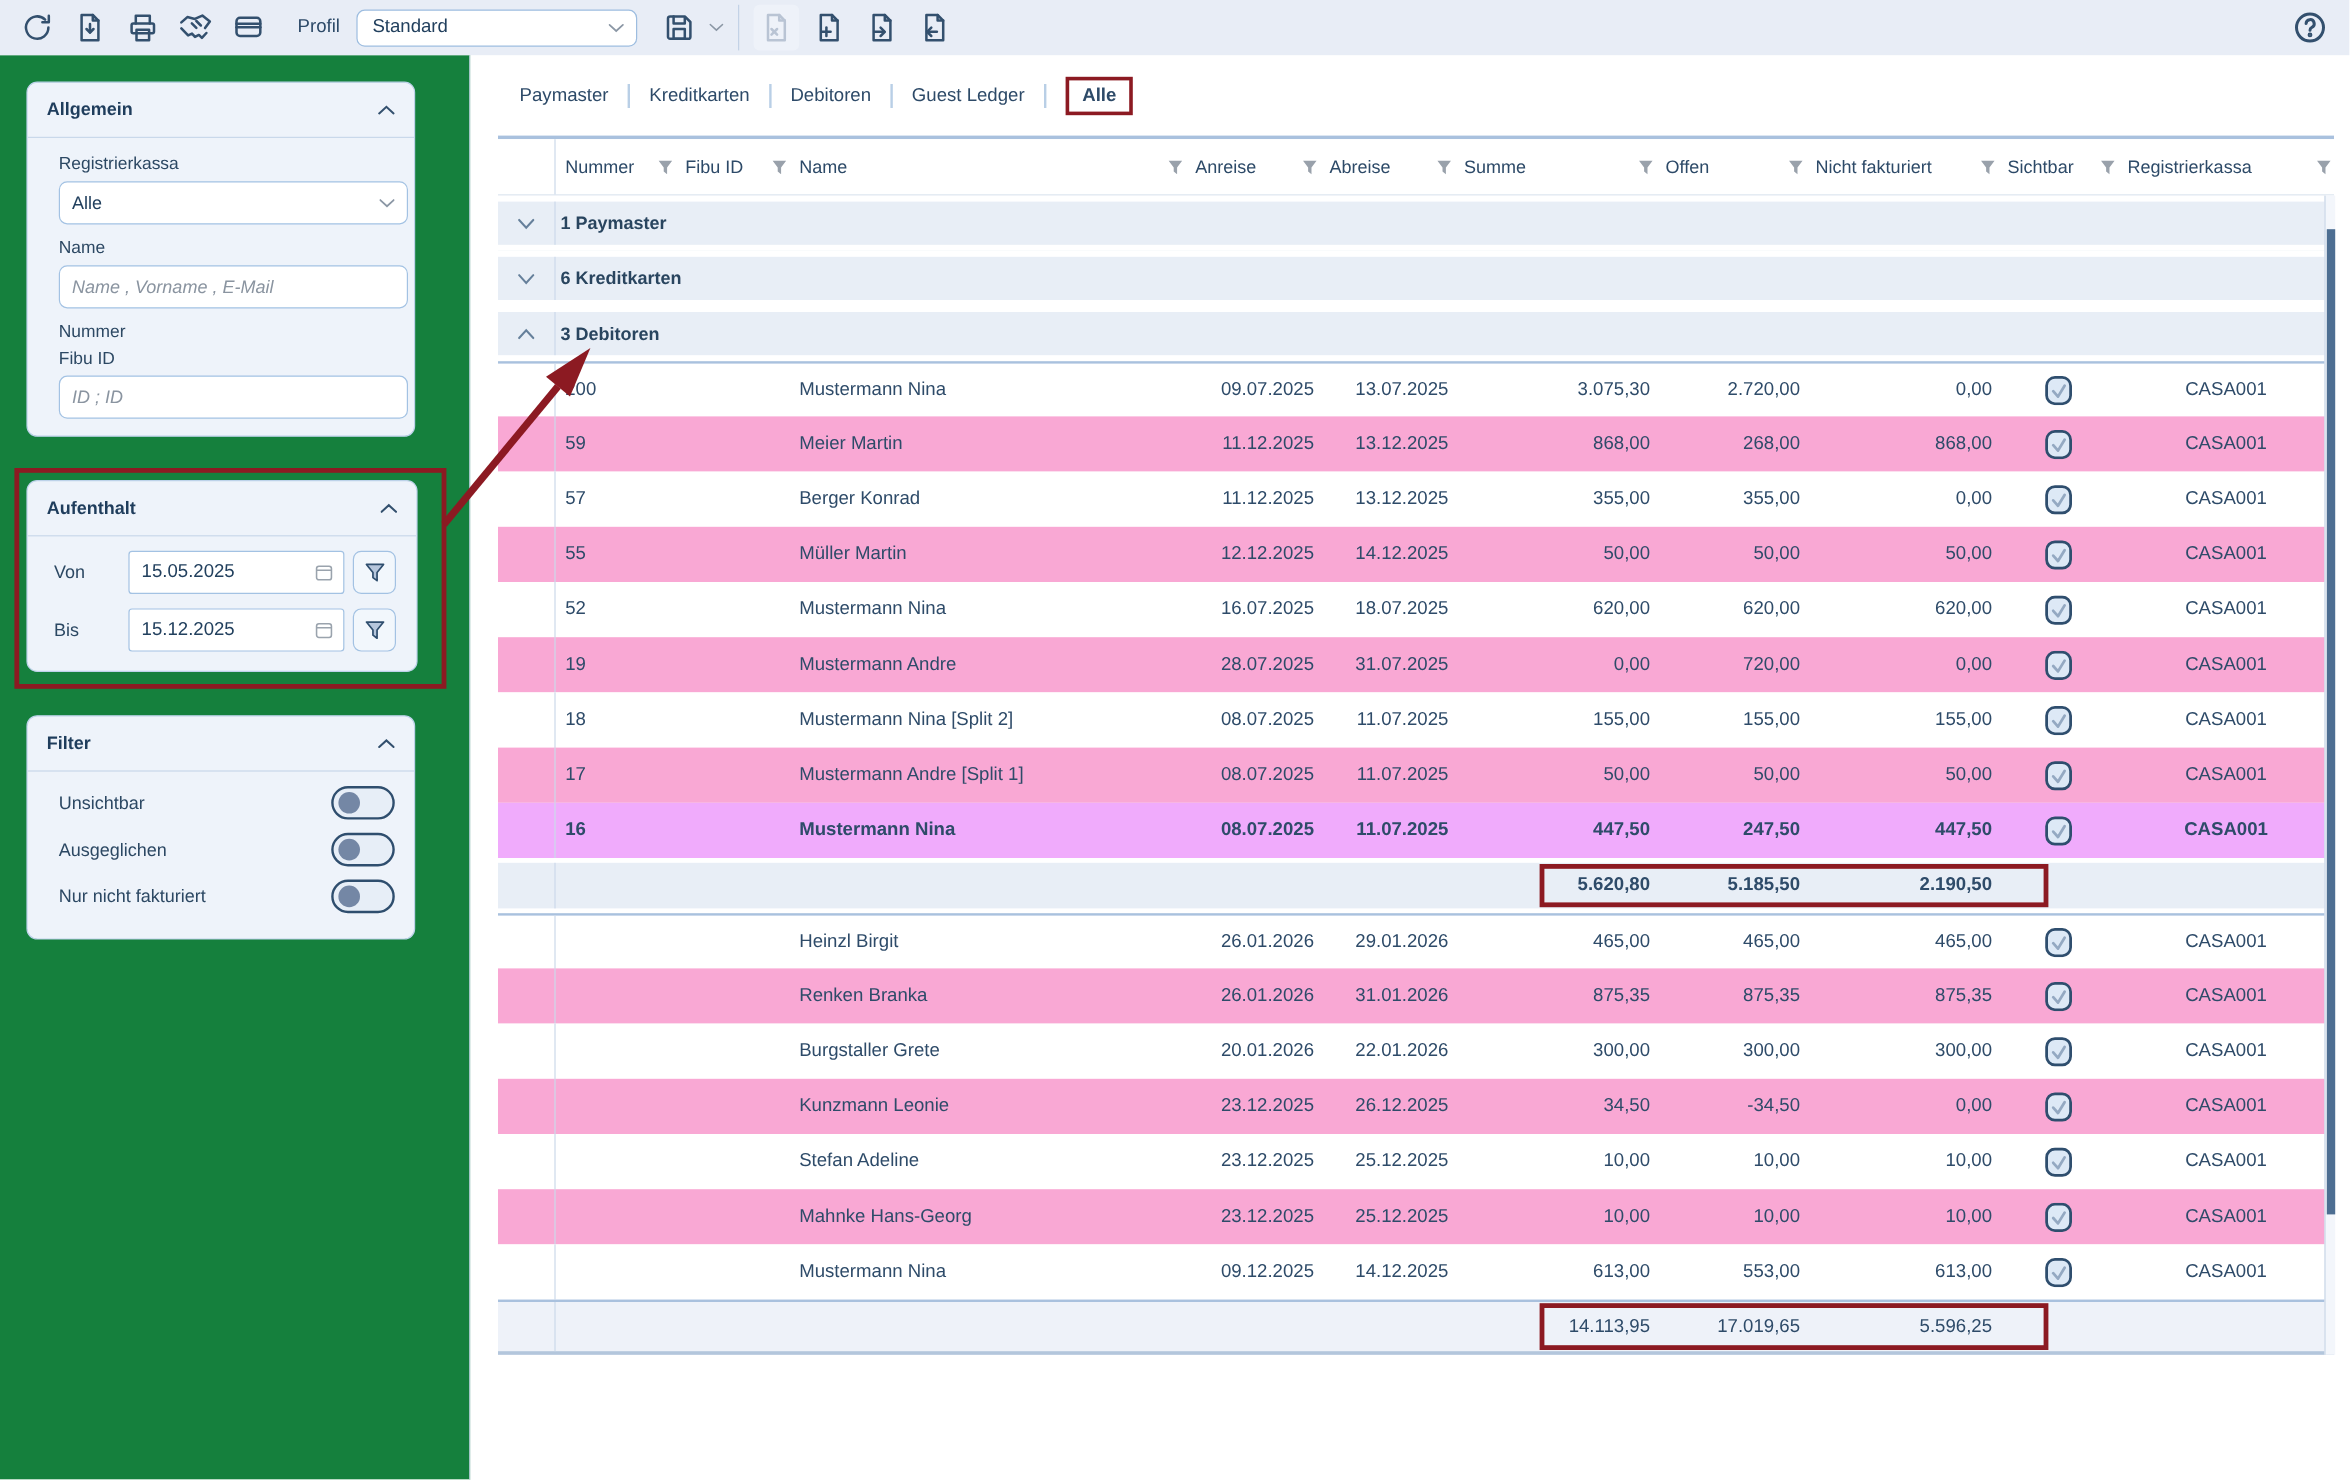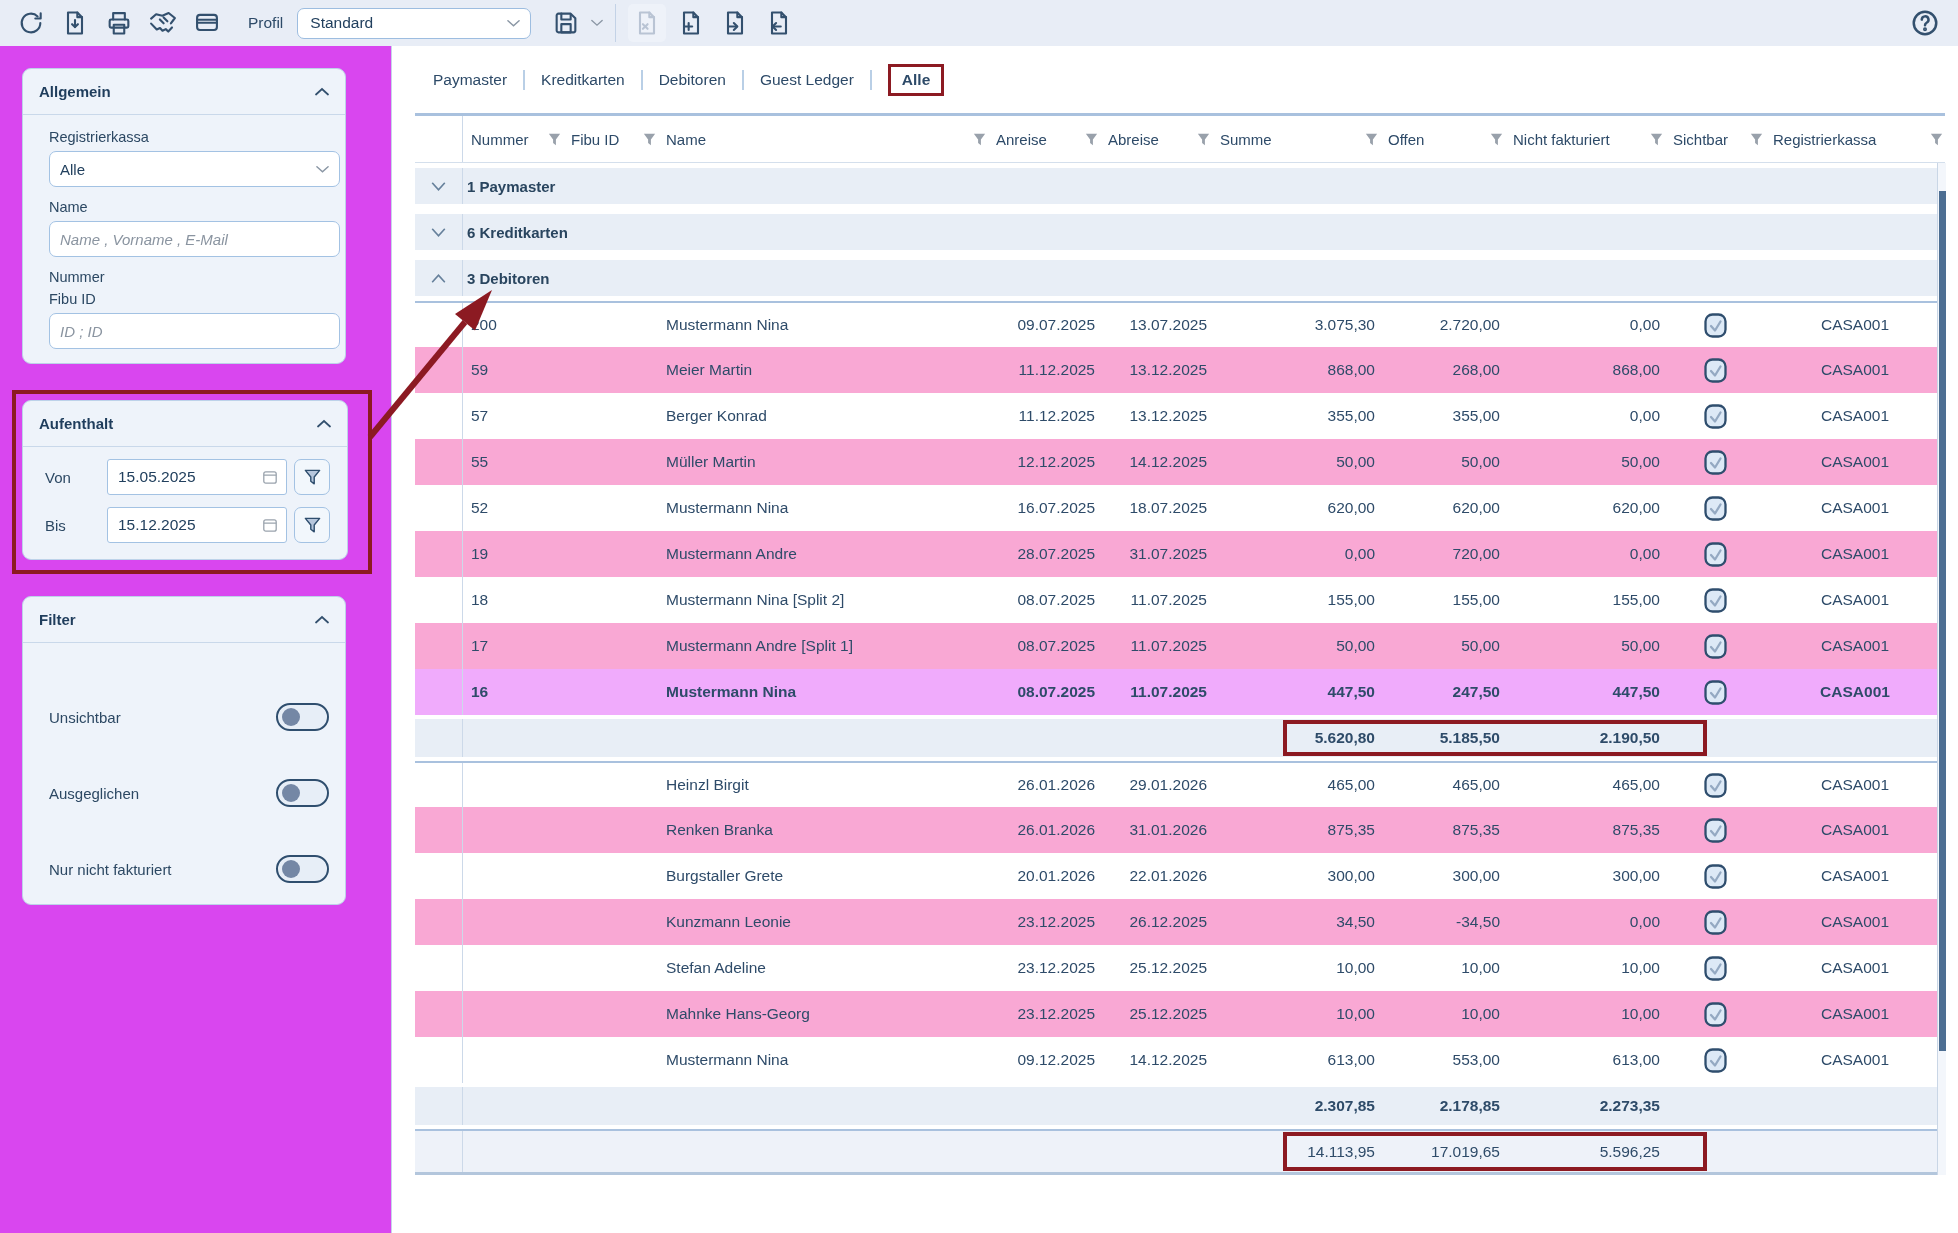--- a/index.html
+++ b/index.html
@@ -20,21 +20,21 @@
   .profil-label { font-size:15.5px; color:#2d4a68; margin:0 8px 0 16px; }
   .profil-select {
     width:234px; height:31px; background:#fff; border:1px solid #9dbde0; border-radius:7px;
     display:flex; align-items:center; justify-content:space-between; padding:0 10px 0 12px;
     font-size:15.5px; color:#22405e;
   }
   .tool-sep { width:1px; height:38px; background:#c3d2e6; margin:0 6px; }
   .toolbar-spacer { flex:1; }
   
   .body { display:flex; height:1187px; }
-  .sidebar { width:392px; background:#d946ef; padding:22px 0 0 22px; position:relative;
+  .sidebar { width:392px; background:#15803d; padding:22px 0 0 22px; position:relative;
     border-right:1px solid #c6d5e8; }
   .main { flex:1; background:#ffffff; padding-left:23px; position:relative; }
   
   .panel { width:324px; background:#eef3fa; border:1px solid #bdd2e9; border-radius:9px;
     margin-bottom:26px; overflow:hidden; }
   .panel-head { height:46px; display:flex; align-items:center; justify-content:space-between;
     padding:0 16px; border-bottom:1px solid #c9d8ea; }
   .panel-title { font-size:15px; font-weight:bold; color:#1f3d5c; }
   .panel-body { padding:12px 8px 10px 26px; }
   .fld-label { font-size:14.5px; color:#2c4863; margin:2px 0 6px 0; }
@@ -52,21 +52,21 @@
   .date-row { display:flex; align-items:center; margin-bottom:12px; }
   .date-row .dlabel { width:62px; font-size:15px; color:#2c4863; }
   .date-box { width:180px; height:36px; background:#fff; border:1px solid #a3c2e3; border-radius:3px;
     display:flex; align-items:center; justify-content:space-between; padding:0 8px 0 10px; }
   .date-box input { border:none; outline:none; width:120px; font-size:15.5px; color:#22405e;
     font-family:"Liberation Sans",sans-serif; background:transparent; }
   .funnel-btn { width:36px; height:36px; margin-left:7px; background:#f2f7fc; border:1px solid #a3c2e3;
     border-radius:7px; display:flex; align-items:center; justify-content:center; }
   
   .toggle-row { display:flex; align-items:center; justify-content:space-between; margin-bottom:11px;
-    padding-right:8px;margin-top:48px; }
+    padding-right:8px; }
   .toggle-row .tlabel { font-size:15px; color:#2c4863; }
   .toggle { width:53px; height:28px; border:2px solid #2f4e6e; border-radius:15px; background:#e7eef7;
     position:relative; flex:0 0 auto; }
   .toggle .knob { position:absolute; left:4px; top:3px; width:18px; height:18px; border-radius:50%;
     background:#7487a5; }
   
   .tabs { height:38px; margin-top:15px; display:flex; align-items:center; gap:16px; padding-left:18px; }
   .tab { font-size:15.5px; color:#2d4a68; cursor:default; }
   .tab.active { font-weight:bold; }
   .tab-sep { width:2px; height:20px; background:#b9cfe6; }
@@ -703,33 +703,20 @@
             <div class="tc r">553,00</div>
             <div class="tc r">613,00</div>
             <div class="tc c">
               <svg width="23" height="25" viewBox="0 0 23 25">
                 <rect x="1.5" y="1.5" width="20" height="22" rx="7" fill="#dde9f6" stroke="#2f4e6e" stroke-width="2.3"></rect>
                 <path d="M7 13l4 4.5L16.5 8.5" fill="none" stroke="#94a9c2" stroke-width="2.3" stroke-linecap="round" stroke-linejoin="round"></path>
               </svg>
             </div>
             <div class="tc c">CASA001</div>
           </div>
-          <div class="trow subtotal">
-            <div class="tc gutter"></div>
-            <div class="tc"></div>
-            <div class="tc"></div>
-            <div class="tc"></div>
-            <div class="tc"></div>
-            <div class="tc"></div>
-            <div class="tc r">2.307,85</div>
-            <div class="tc r">2.178,85</div>
-            <div class="tc r">2.273,35</div>
-            <div class="tc"></div>
-            <div class="tc"></div>
-          </div>
           <div class="trow grand">
             <div class="tc gutter"></div>
             <div class="tc"></div>
             <div class="tc"></div>
             <div class="tc"></div>
             <div class="tc"></div>
             <div class="tc"></div>
             <div class="tc r">14.113,95</div>
             <div class="tc r">17.019,65</div>
             <div class="tc r">5.596,25</div>

